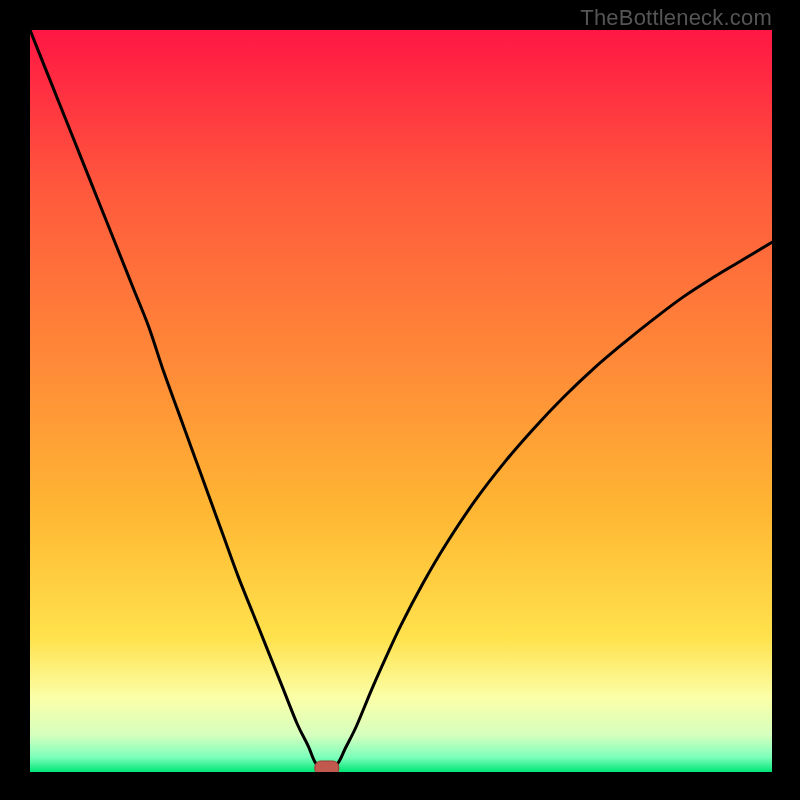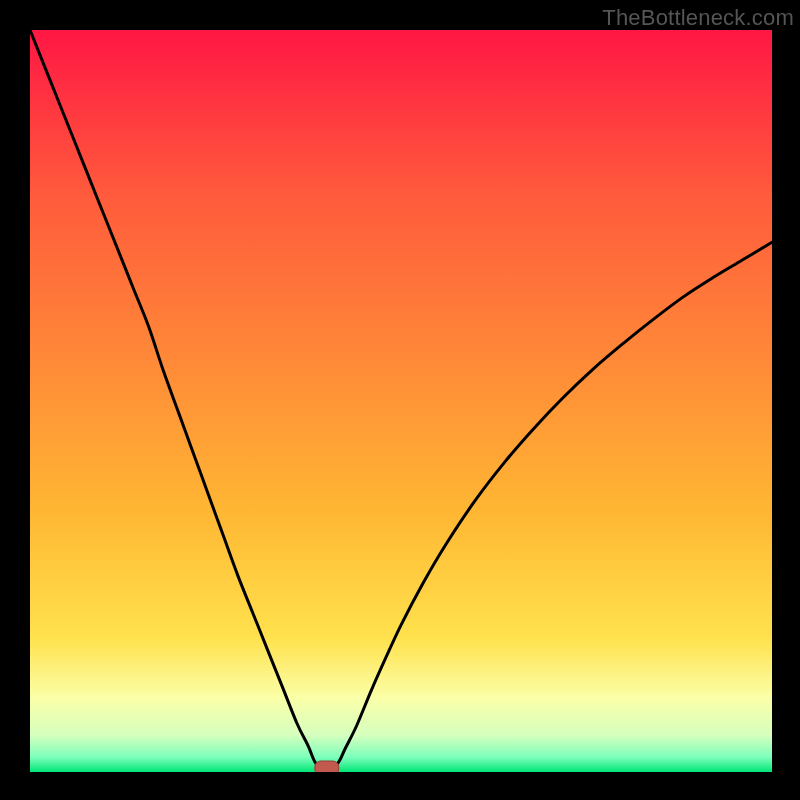--- a/index.html
+++ b/index.html
@@ -11,21 +11,21 @@
     width: 800px;
     height: 800px;
     background: #000;
     position: relative;
     font-family: Arial, Helvetica, sans-serif;
     overflow: hidden;
   }
   .watermark {
     position: absolute;
     top: 5px;
-    right: 6px;
+    right: 28px;
     color: #555;
     font-size: 22px;
     font-weight: 500;
     z-index: 10;
     letter-spacing: 0.2px;
   }
   .frame {
     position: absolute;
     top: 30px;
     left: 30px;

